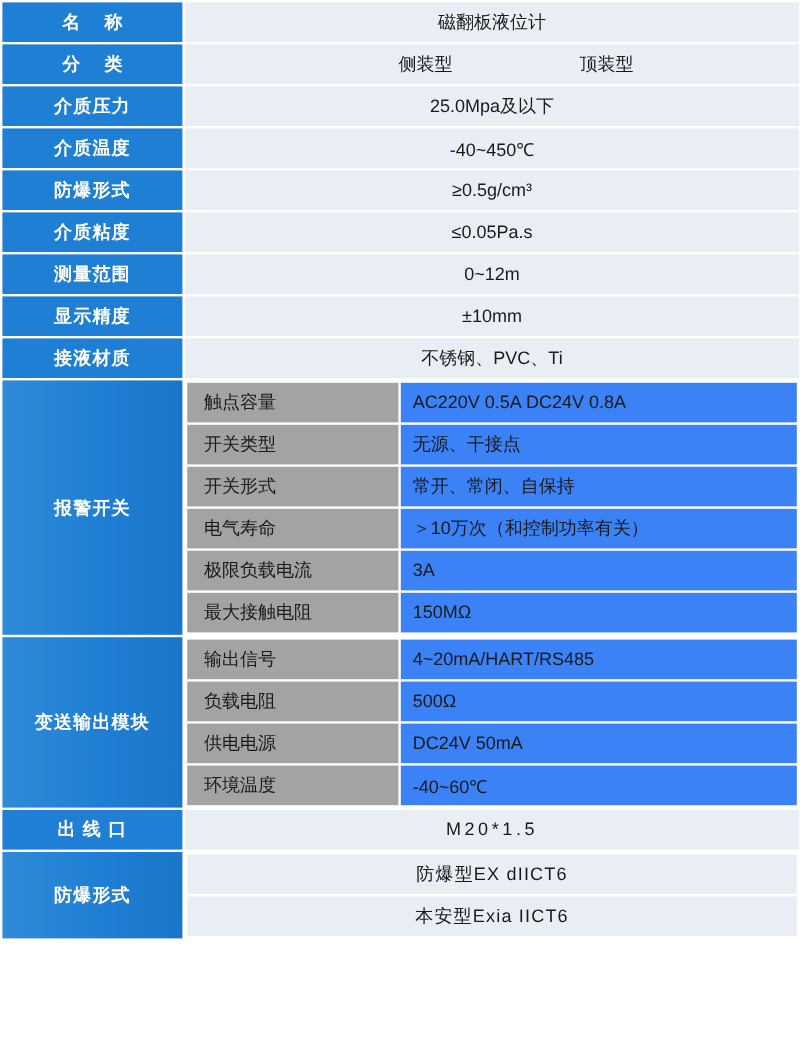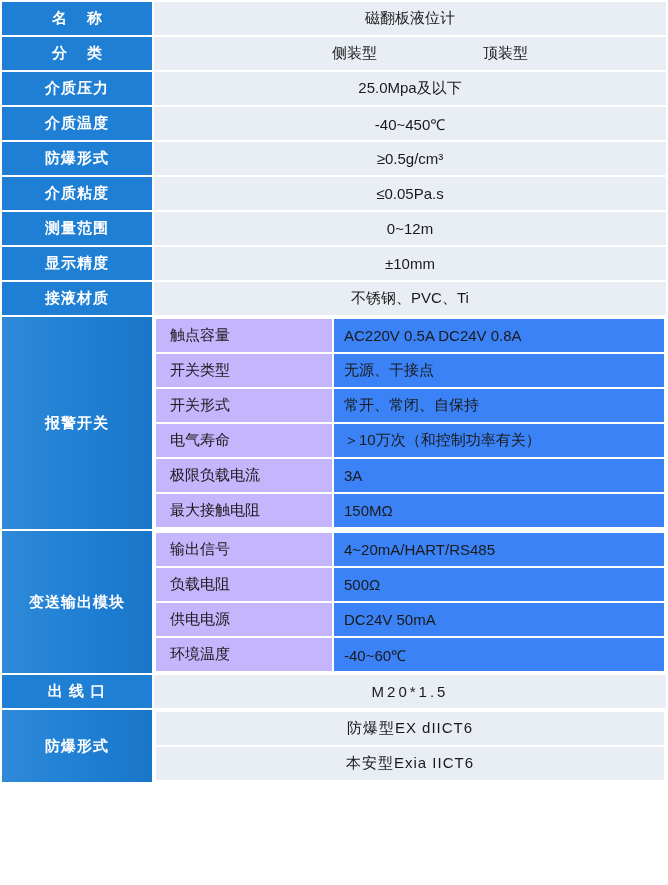--- a/index.html
+++ b/index.html
@@ -61,21 +61,21 @@
     letter-spacing: 1px;
     width: 150px;
   }
   .sub-table {
     width: 100%;
     border-collapse: separate;
     border-spacing: 2px 2px;
     table-layout: fixed;
   }
   .sub-label {
-    background: #c4b5fd;
+    background: #a3a3a3;
     color: #1a1a1a;
     font-size: 15px;
     text-align: left;
     padding-left: 14px;
     height: 33px;
     width: 176px;
   }
   .sub-value {
     background: #3b82f6;
     color: #1a1a1a;

